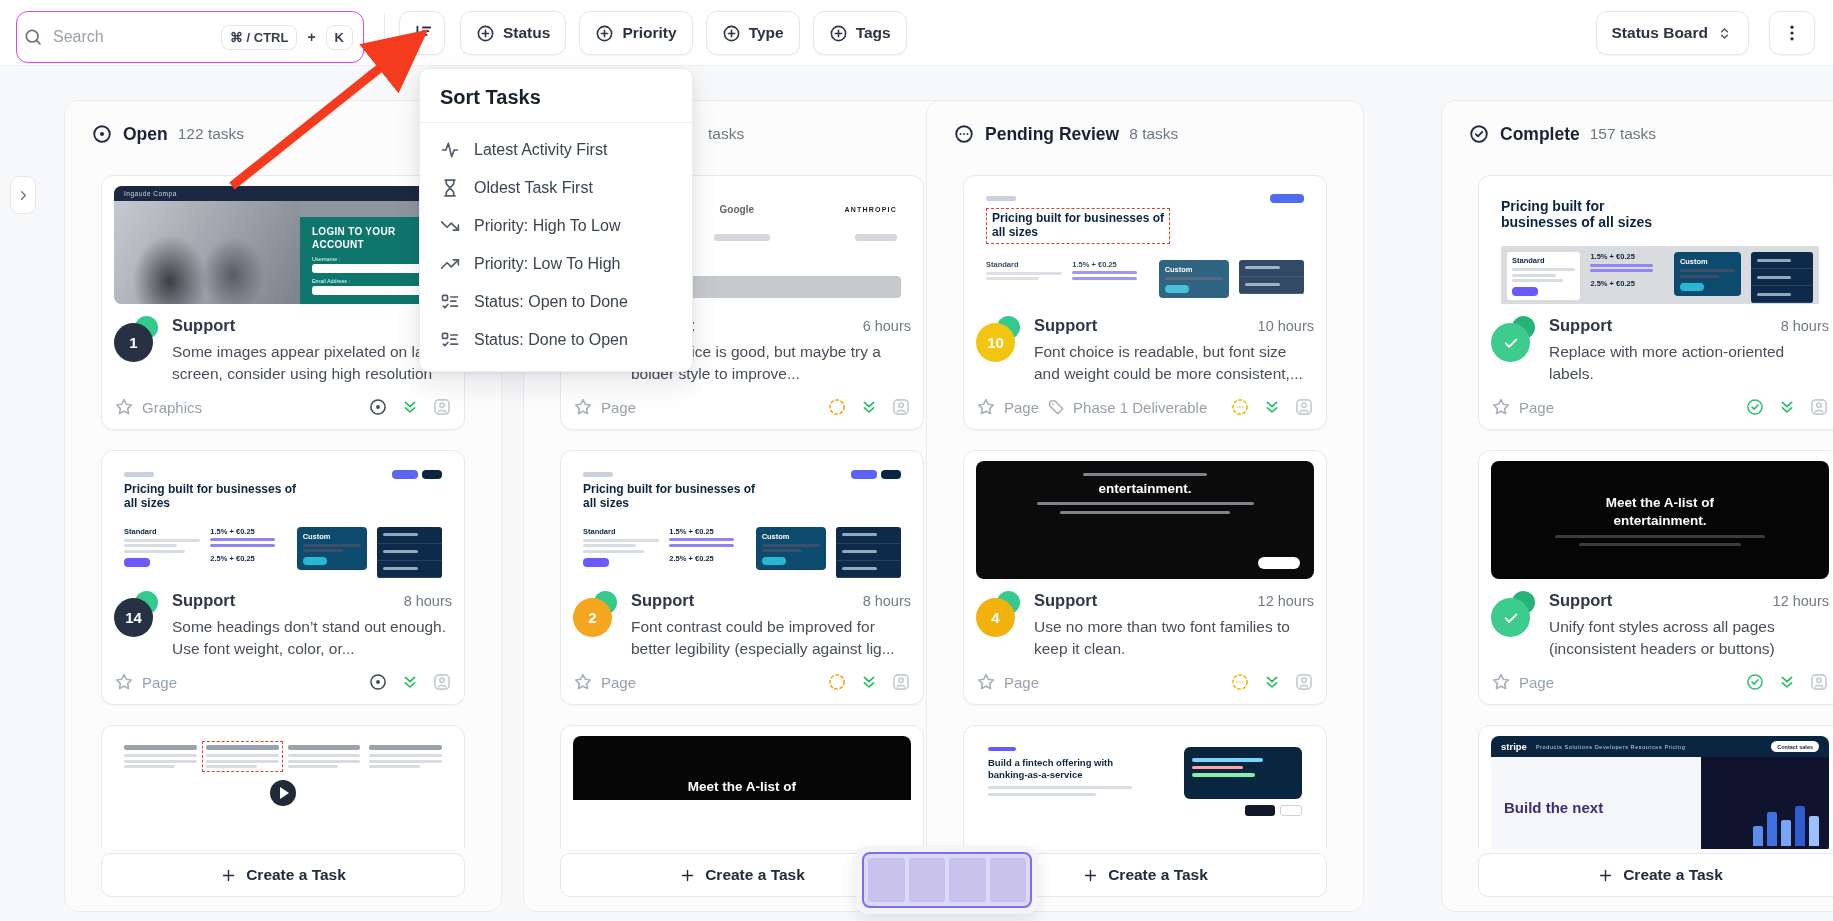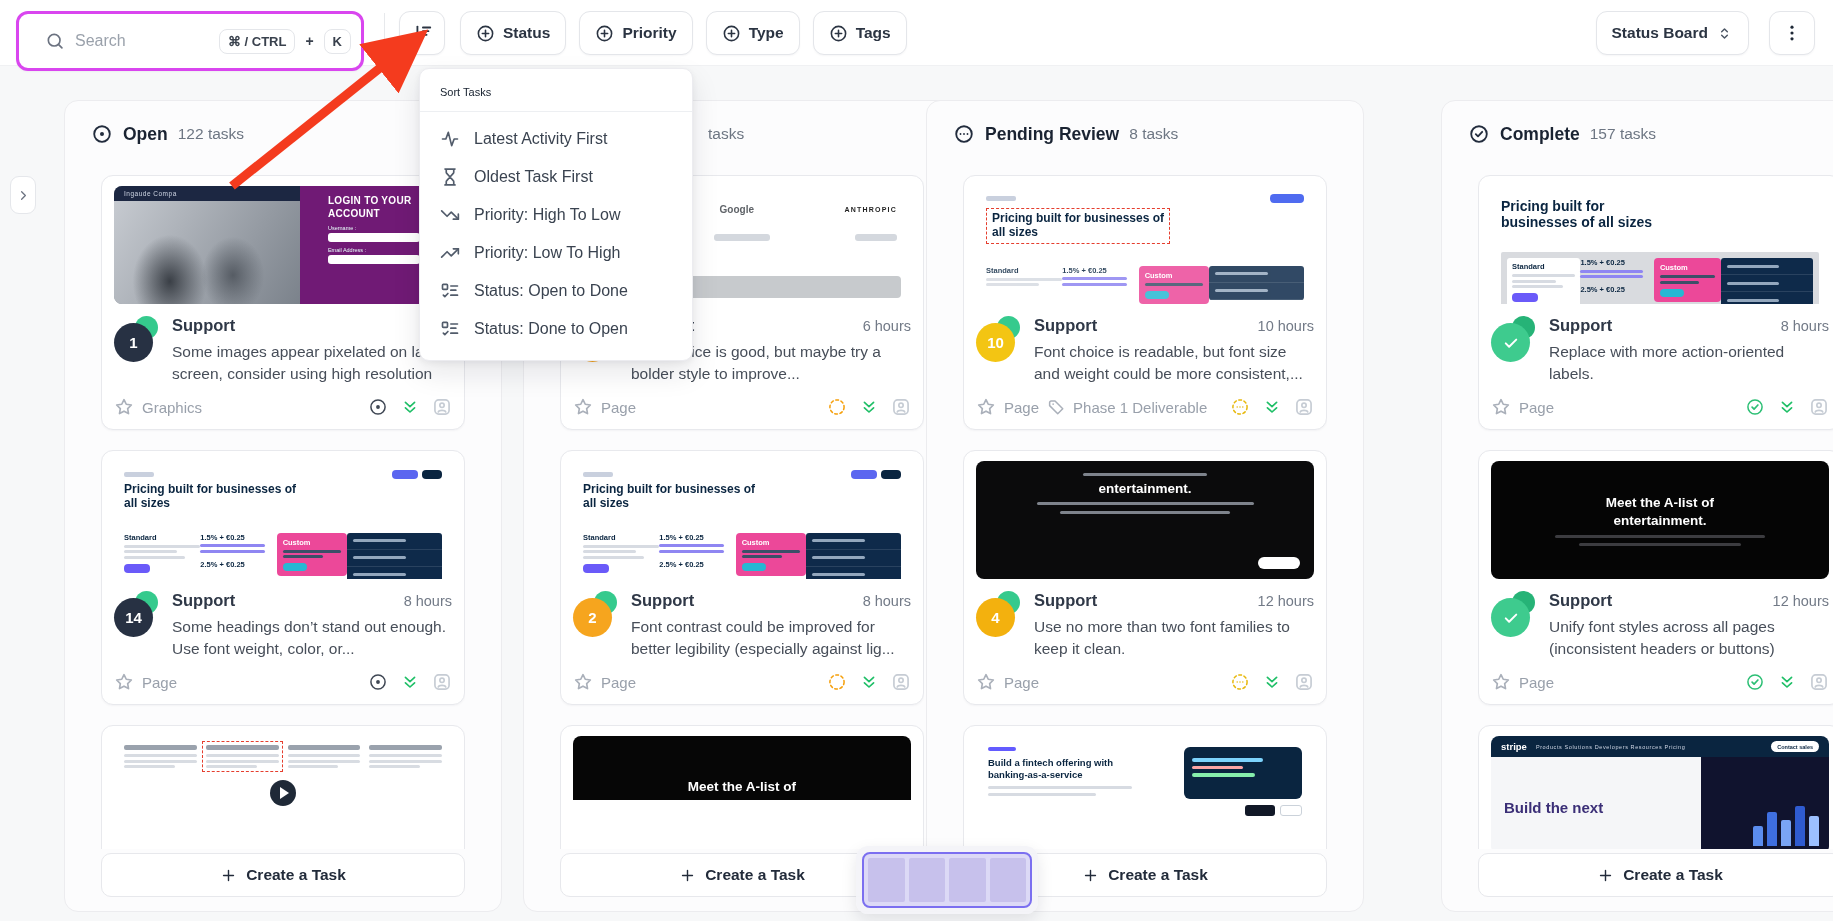--- a/index.html
+++ b/index.html
@@ -2,35 +2,35 @@
 <html><head>
 <meta charset="utf-8">
 <style>
   *{margin:0;padding:0;box-sizing:border-box}
   html,body{width:1833px;height:921px;overflow:hidden}
   body{position:relative;background:#f7f8f9;font-family:"Liberation Sans",sans-serif;color:#2b3442}
   svg.ic{fill:none;stroke:currentColor;stroke-width:2;stroke-linecap:round;stroke-linejoin:round}
 
   
   .topbar{position:absolute;top:0;left:0;width:1833px;height:66px;background:#fff;border-bottom:1px solid #f0f1f3;z-index:10}
-  .search{position:absolute;left:16px;top:11px;width:348px;height:60px;border:3px solid #d946ef;border-radius:12px;background:#fff;display:flex;align-items:center;gap:10px;padding:0 10px 0 26px;box-shadow:0 1px 2px rgba(16,24,40,.04)}
+  .search{position:absolute;left:16px;top:11px;width:348px;height:52px;border:1px solid #d946ef;border-radius:12px;background:#fff;display:flex;align-items:center;gap:10px;padding:0 10px 0 6px;box-shadow:0 1px 2px rgba(16,24,40,.04)}
   .search input{border:0;outline:0;flex:1;font-size:16px;color:#2b3442;font-family:inherit;min-width:0}
   .search input::placeholder{color:#9aa1ab}
   .kbd{border:1px solid #e4e6ea;border-radius:8px;padding:4px 8px;font-size:13px;font-weight:700;color:#39414d;white-space:nowrap}
   .plus-sep{font-size:14px;font-weight:700;color:#39414d}
   .tb-divider{position:absolute;left:384px;top:13px;width:1px;height:40px;background:#e7e9ec}
   .tb-btn{height:44px;border:1px solid #e4e6ea;border-radius:11px;background:#fff;display:flex;align-items:center;gap:8px;padding:0 15px;font-size:15.5px;font-weight:700;color:#2b3442;box-shadow:0 1px 2px rgba(16,24,40,.04);cursor:pointer}
   .sort-btn{position:absolute;left:399px;top:11px;width:46px;justify-content:center;padding:0}
   .filters{position:absolute;left:460px;top:11px;display:flex;gap:13px}
   .view-select{position:absolute;right:84px;top:11px}
   .kebab-btn{position:absolute;right:18px;top:11px;width:46px;justify-content:center;padding:0}
 
   
   .menu{position:absolute;left:419px;top:68px;width:274px;background:#fff;border:1px solid #ececf0;border-radius:10px;box-shadow:0 12px 28px rgba(16,24,40,.10),0 2px 6px rgba(16,24,40,.06);z-index:40;padding-bottom:12px}
-  .menu-title{font-size:11px;font-weight:400;color:#16202e;padding:17px 20px 13px}
+  .menu-title{font-size:20px;font-weight:700;color:#16202e;padding:17px 20px 13px}
   .menu-div{height:1px;background:#edeff2;margin-bottom:8px}
   .mi{display:flex;align-items:center;gap:14px;padding:9px 20px;font-size:16px;color:#3a4350;cursor:pointer}
   .mi svg{width:20px;height:20px;color:#525c6b;flex:none}
 
   
   .col{position:absolute;top:100px;height:812px;width:438px;background:#fcfcfd;border:1px solid #ececef;border-radius:14px}
   .col-h{display:flex;align-items:center;gap:10px;padding:22px 26px 0}
   .col-h svg{width:22px;height:22px;color:#222c3d;flex:none}
   .col-name{font-size:17.5px;font-weight:800;color:#1a2332}
   .col--masked .col-name{min-width:116px}
@@ -76,44 +76,44 @@
   .expand-tab svg{width:15px;height:15px;color:#6b7280}
   .arrow{position:absolute;inset:0;z-index:60;pointer-events:none}
 
   
   .t-login{background:#8f969e}
   .tl-strip{position:absolute;top:0;left:0;right:0;height:15px;background:#1c2742;color:#cfd6e4;font-size:6.5px;display:flex;align-items:center;padding-left:10px;letter-spacing:.5px}
   .tl-photo{position:absolute;top:15px;left:0;width:55%;bottom:0;
     background:radial-gradient(60px 75px at 30% 78%,#3a3f46 0%,rgba(58,63,70,0) 62%),
                radial-gradient(52px 64px at 64% 72%,#565c64 0%,rgba(86,92,100,0) 60%),
                linear-gradient(120deg,#c6cad0,#7b828b)}
-  .tl-panel{position:absolute;top:0;right:0;width:45%;bottom:0;background:#701a75;padding:9px 28px;color:#fff}
+  .tl-panel{position:absolute;top:31px;right:0;width:45%;bottom:0;background:#0f766e;padding:9px 12px;color:#fff}
   .tl-h{font-weight:800;font-size:10px;line-height:1.25;letter-spacing:.3px}
   .tl-lbl{font-size:5.5px;margin-top:5px;color:#e8fffc}
   .tl-bar{height:9px;background:#fff;border-radius:3px;margin-top:2px;width:96%}
 
   .t-pricing{background:#fff;padding:8px 10px}
   .tp-nav{display:flex;justify-content:space-between;align-items:center;height:10px}
   .tp-logo{width:30px;height:5px;background:#c9d0de;border-radius:2px}
   .tp-navr{display:flex;gap:4px}
   .tp-pill-b{width:26px;height:9px;background:#5b66f0;border-radius:4px}
   .tp-pill-d{width:20px;height:9px;background:#0a2540;border-radius:4px}
   .tp-head{font-size:12px;font-weight:800;color:#0a2540;width:58%;line-height:1.15;margin-top:4px}
-  .tp-row{display:flex;margin-top:22px;align-items:flex-start}
+  .tp-row{display:flex;gap:10px;margin-top:16px;align-items:flex-start}
   .tp-colA{width:24%}
   .tp-name{font-size:7.5px;font-weight:700;color:#0a2540;margin-bottom:3px}
   .tp-line{height:3px;background:#d7dbe2;border-radius:2px;margin-top:2.5px}
   .tp-line.d{background:#3c4f68}
   .w70{width:70%}.w80{width:80%}.w60{width:60%}
   .tp-btn-purple{width:26px;height:9px;background:#6a5af9;border-radius:4px;margin-top:5px}
   .tp-colB{width:24%}
   .tp-price{font-size:7.5px;font-weight:700;color:#0a2540}
   .tp-price.mt{margin-top:7px}
   .tp-link{height:3px;background:#8f86f2;border-radius:2px;margin-top:2.5px;width:85%}
-  .tp-dark{background:#ec4899;border-radius:4px;width:22%;padding:5px 6px;color:#fff}
+  .tp-dark{background:#0c4a6e;border-radius:4px;width:22%;padding:5px 6px;color:#fff}
   .tp-dark .tp-name{color:#fff}
   .tp-btn-cyan{width:24px;height:8px;background:#27b8d3;border-radius:4px;margin-top:5px}
   .tp-panel{flex:1;background:#0e2a4a;border-radius:3px;overflow:hidden}
   .tp-cell{height:17px;border-bottom:1px solid #29425f;display:flex;align-items:center;padding-left:6px}
   .tp-cell::after{content:"";width:60%;height:3px;background:#93a7bd;border-radius:2px}
   .t-pricing.zoom .tp-head{font-size:14px;width:52%}
   .t-pricing.zoom .tp-row{background:#d9dbdf;padding:6px;border-radius:2px}
   .t-pricing.zoom .tp-colA{background:#fff;border-radius:3px;padding:4px 5px}
 
   .t-annot{background:#fff;padding:7px 10px}

